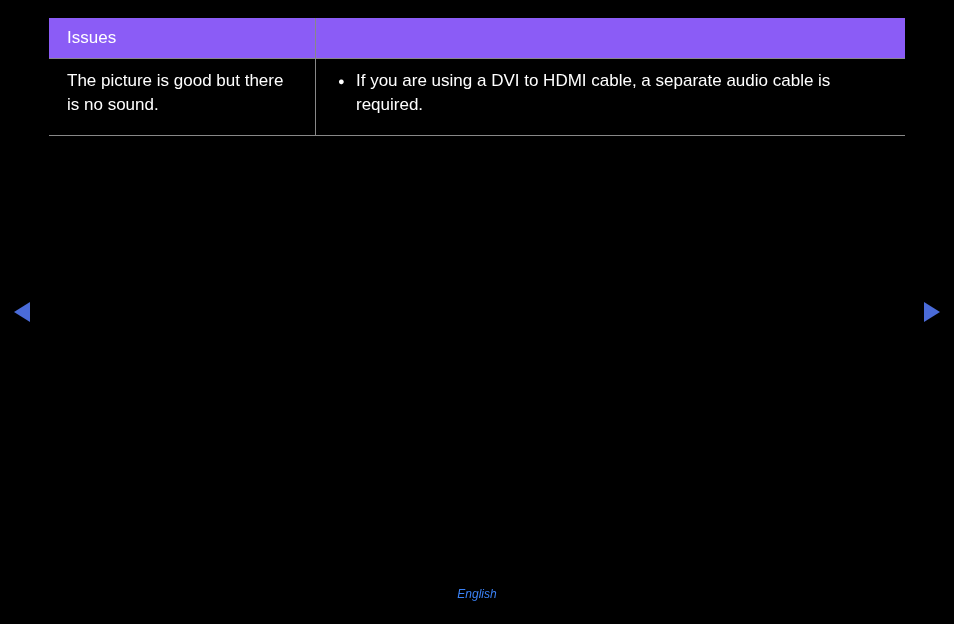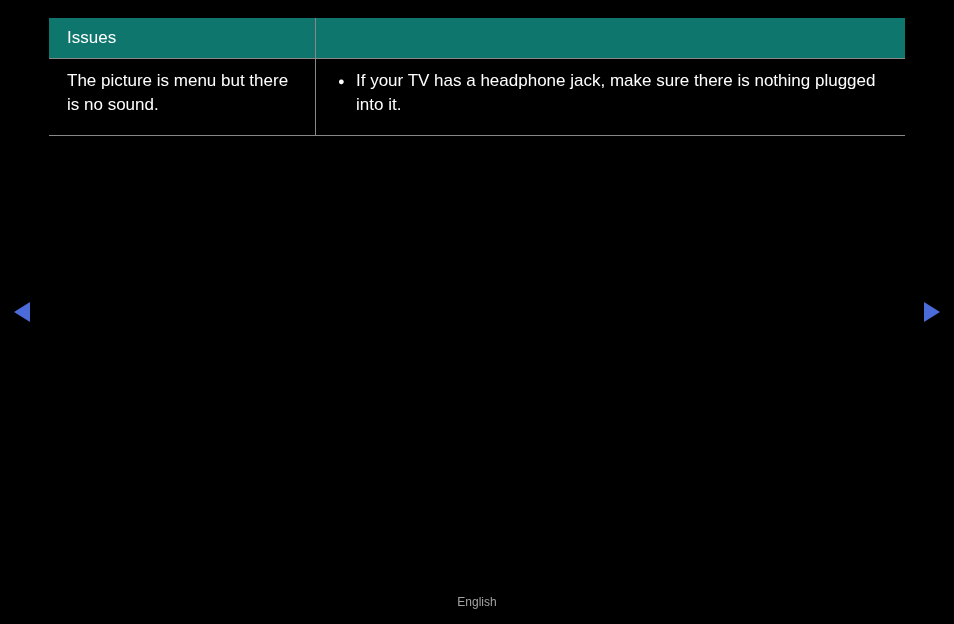--- a/index.html
+++ b/index.html
@@ -14,21 +14,21 @@
   }
   .table {
     position: absolute;
     top: 18px;
     left: 49px;
     width: 856px;
     border-collapse: collapse;
   }
   .row { display: flex; }
   .header-row {
-    background: #0f766e;
+    background: #8b5cf6;
     border-bottom: 1px solid #888;
   }
   .header-cell {
     padding: 10px 18px;
     font-size: 17px;
     color: #fff;
   }
   .body-row {
     border-bottom: 1px solid #888;
   }
@@ -73,39 +73,40 @@
   }
   .nav-arrow {
     position: absolute;
     top: 302px;
     cursor: pointer;
   }
   .nav-left { left: 14px; }
   .nav-right { right: 14px; }
   .footer {
     position: absolute;
-    bottom: 15px;
+    bottom: 23px;
     width: 100%;
     text-align: center;
     font-size: 12px;
-    color: #a3a3a3;
+    color: #3b82f6;
+    font-style: italic;
   }
 </style>
 </head>
 <body>
 
 <div class="table">
   <div class="row header-row">
     <div class="header-cell col-issues">Issues</div>
   </div>
   <div class="row body-row">
-    <div class="body-cell col-issues">The picture is menu but there is no sound.</div>
+    <div class="body-cell col-issues">The picture is good but there is no sound.</div>
     <div class="body-cell col-solutions">
       <ul class="solutions">
-        <li>If your TV has a headphone jack, make sure there is nothing plugged into it.</li>
+        <li>If you are using a DVI to HDMI cable, a separate audio cable is required.</li>
       </ul>
     </div>
   </div>
 </div>
 
 <div class="nav-arrow nav-left">
   <svg width="18" height="20" viewBox="0 0 18 20">
     <polygon points="16,0 16,20 0,10" fill="#4a6bd8"></polygon>
   </svg>
 </div>

